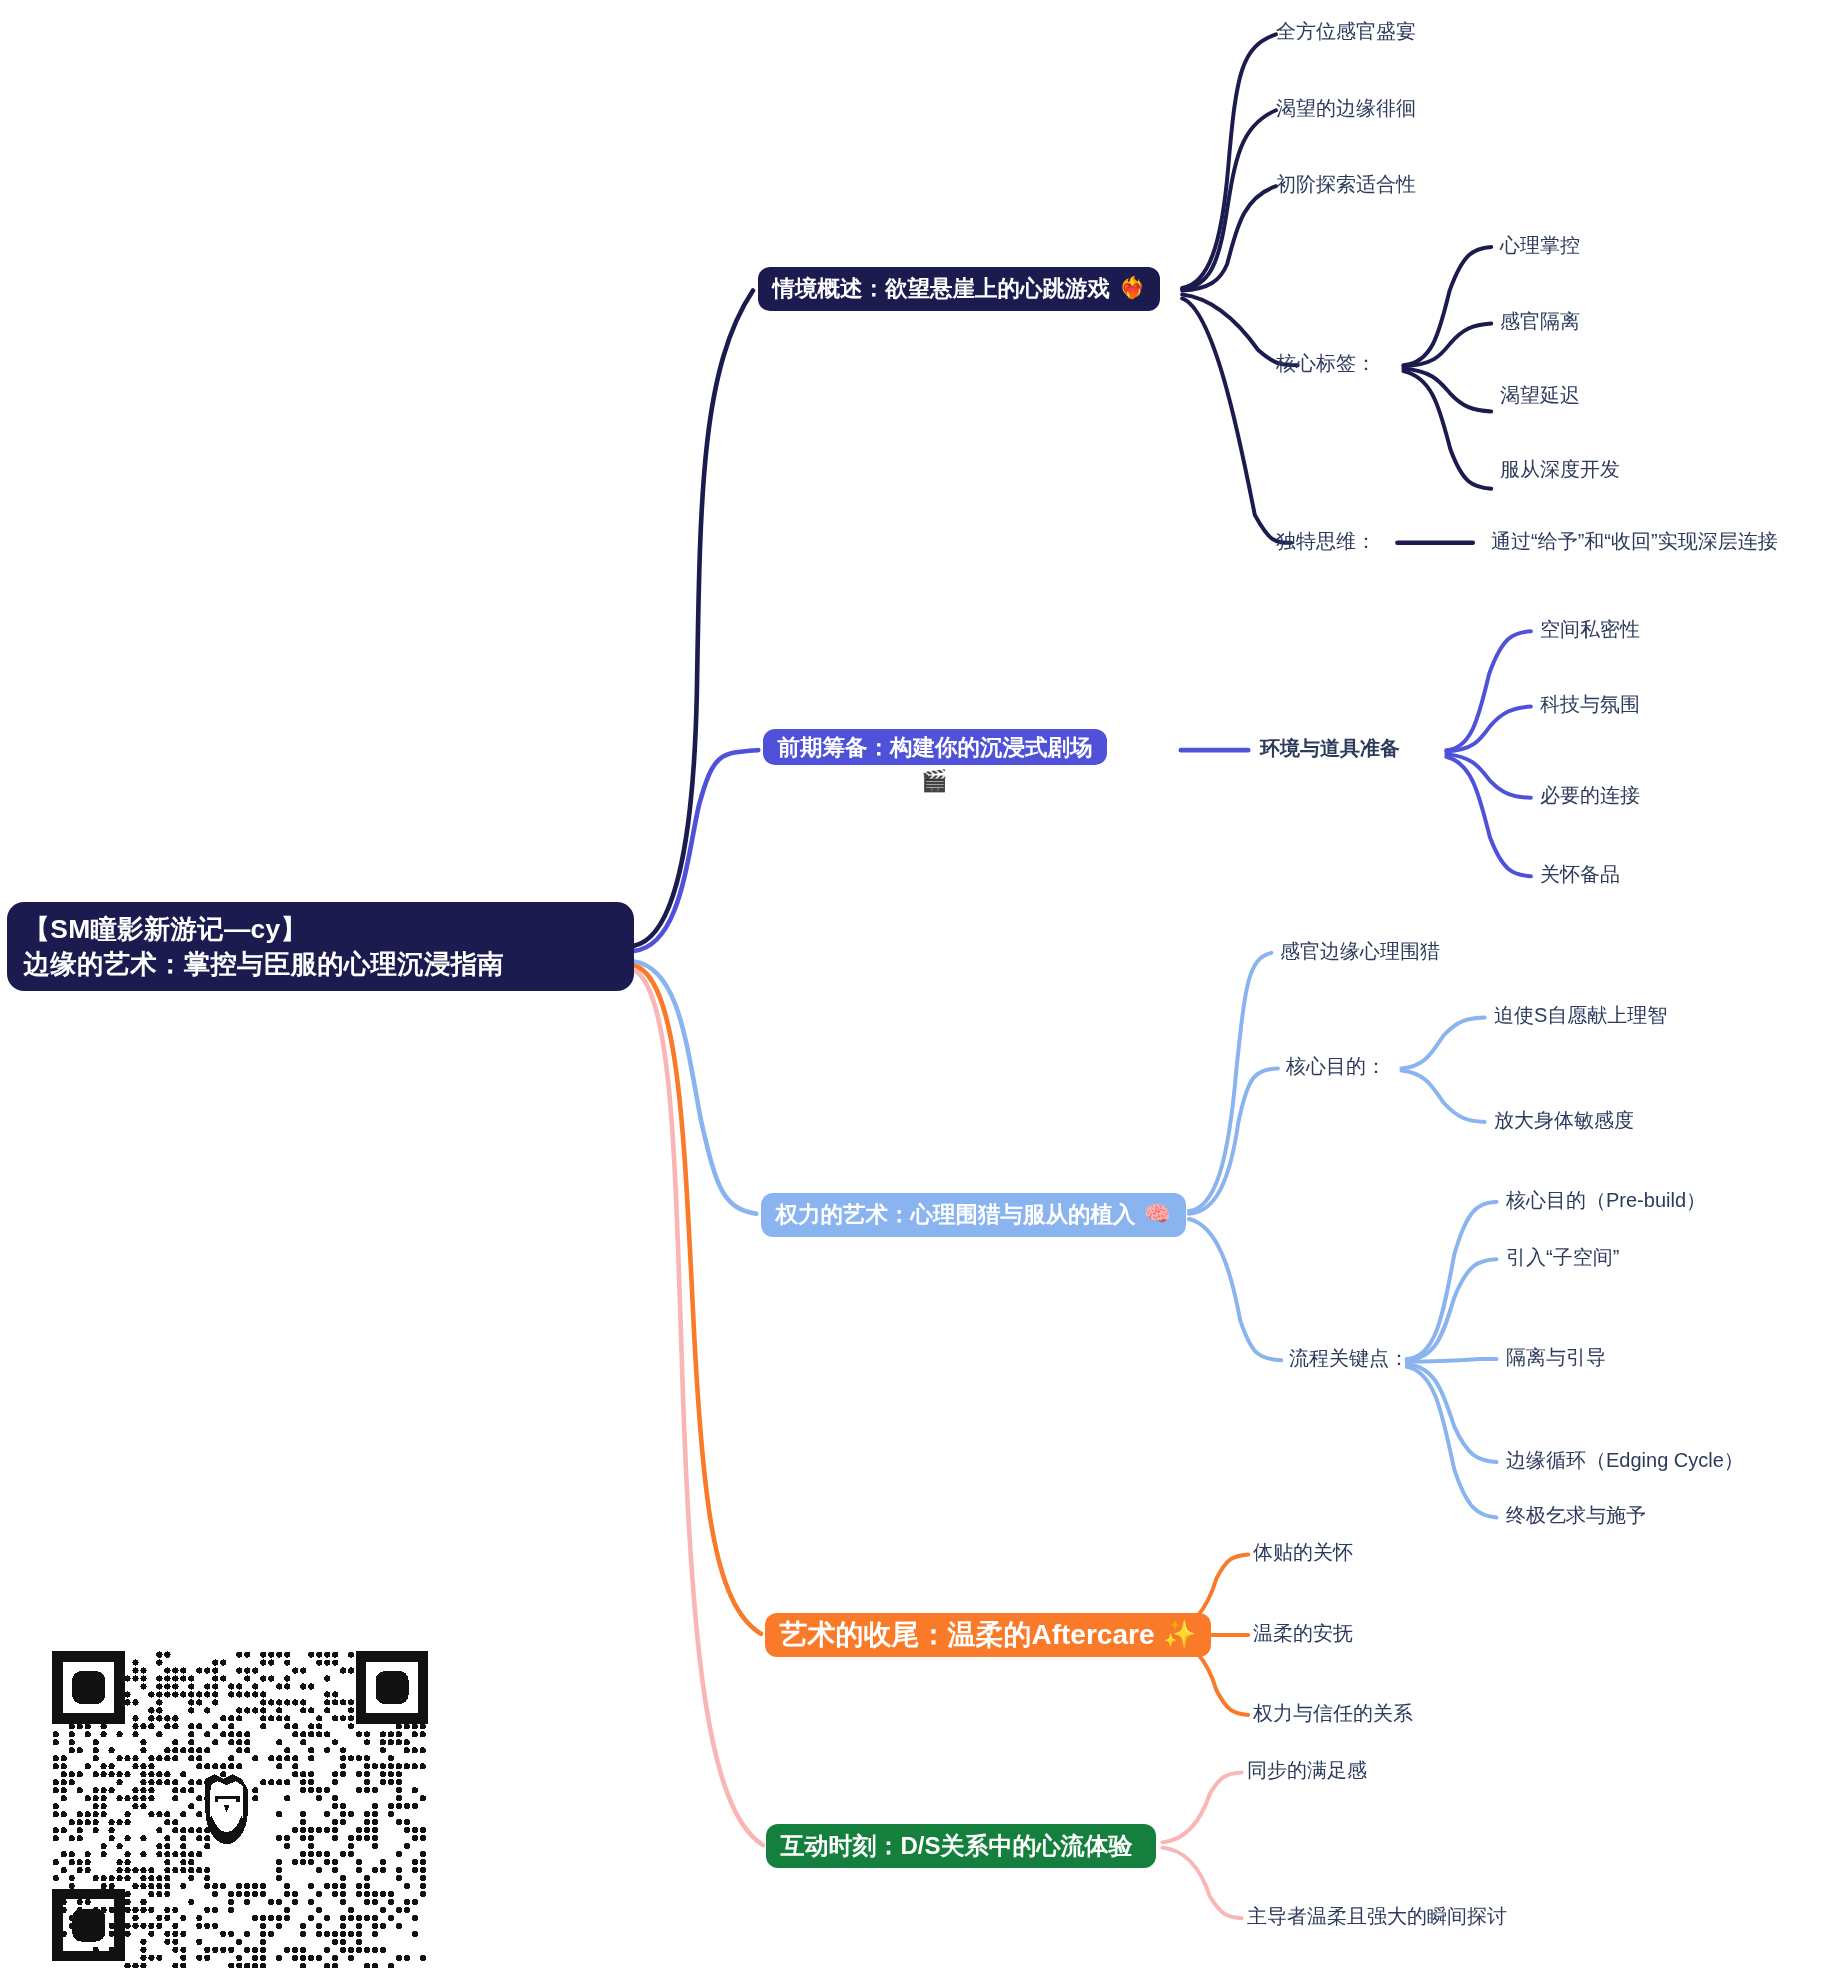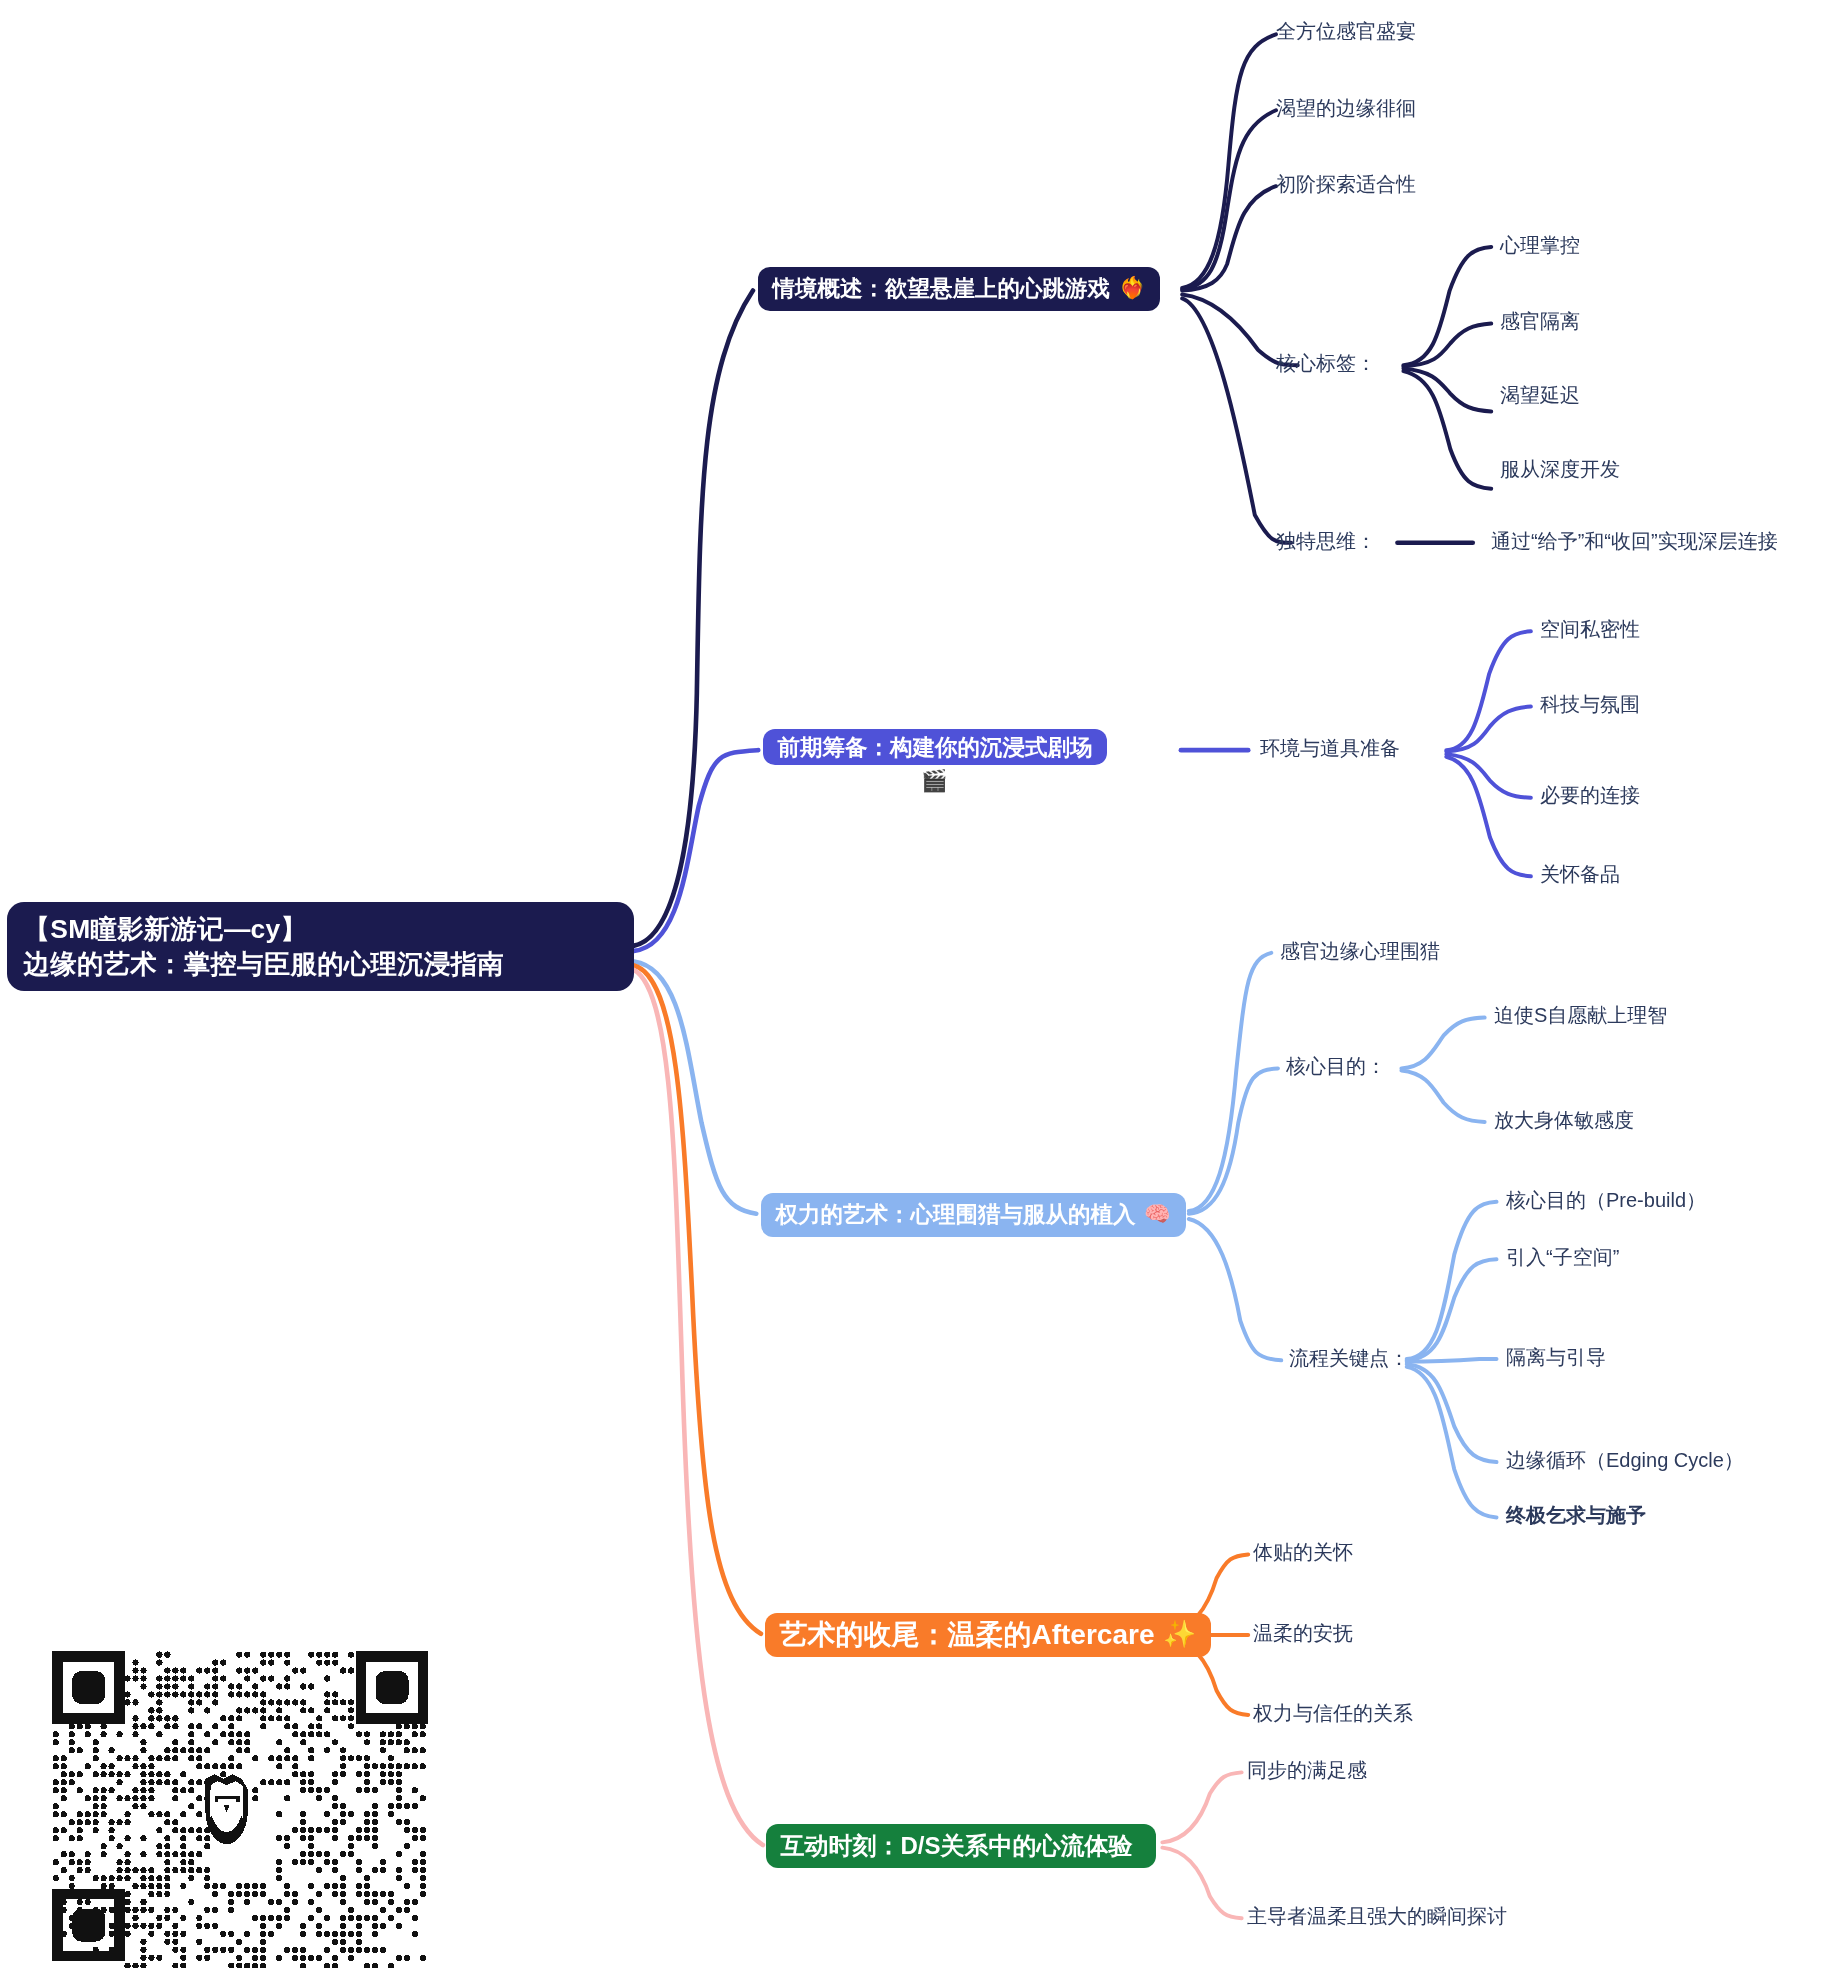--- a/index.html
+++ b/index.html
@@ -137,21 +137,21 @@
   <div class="text-node lvl3" style="left:1500px;top:384px;">渴望延迟</div>
   <div class="text-node lvl3" style="left:1500px;top:458px;">服从深度开发</div>
 
   <div class="text-node lvl3" style="left:1491px;top:530px;">通过“给予”和“收回”实现深层连接</div>
 
   <div class="branch-node" style="left:763px;top:729px;height:36px;font-size:22.5px;background:#4f52d8;flex-direction:column;">
     <span>前期筹备：构建你的沉浸式剧场</span>
     <span class="emoji">🎬</span>
   </div>
 
-  <div class="text-node lvl2" style="left:1260px;top:737px;">环境与道具准备</div>
+  <div class="text-node lvl2" style="left:1260px;top:737px;font-weight:bold;">环境与道具准备</div>
 
   <div class="text-node lvl3" style="left:1540px;top:618px;">空间私密性</div>
   <div class="text-node lvl3" style="left:1540px;top:693px;">科技与氛围</div>
   <div class="text-node lvl3" style="left:1540px;top:784px;">必要的连接</div>
   <div class="text-node lvl3" style="left:1540px;top:863px;">关怀备品</div>
 
   <div class="branch-node" style="left:761px;top:1193px;height:44px;font-size:22.5px;background:#8ab4f0;">
     <span>权力的艺术：心理围猎与服从的植入</span>
     <span class="emoji">🧠</span>
   </div>
@@ -160,21 +160,21 @@
   <div class="text-node lvl2" style="left:1286px;top:1055px;">核心目的：</div>
   <div class="text-node lvl2" style="left:1289px;top:1347px;">流程关键点：</div>
 
   <div class="text-node lvl3" style="left:1494px;top:1004px;">迫使S自愿献上理智</div>
   <div class="text-node lvl3" style="left:1494px;top:1109px;">放大身体敏感度</div>
 
   <div class="text-node lvl3" style="left:1506px;top:1189px;">核心目的（Pre-build）</div>
   <div class="text-node lvl3" style="left:1506px;top:1246px;">引入“子空间”</div>
   <div class="text-node lvl3" style="left:1506px;top:1346px;">隔离与引导</div>
   <div class="text-node lvl3" style="left:1506px;top:1449px;">边缘循环（Edging Cycle）</div>
-  <div class="text-node lvl3" style="left:1506px;top:1504px;font-weight:bold;">终极乞求与施予</div>
+  <div class="text-node lvl3" style="left:1506px;top:1504px;">终极乞求与施予</div>
 
   <div class="branch-node" style="left:765px;top:1613px;height:44px;font-size:28px;background:#f97b29;">
     <span>艺术的收尾：温柔的Aftercare</span>
     <span class="emoji">✨</span>
   </div>
 
   <div class="text-node lvl2" style="left:1253px;top:1541px;">体贴的关怀</div>
   <div class="text-node lvl2" style="left:1253px;top:1622px;">温柔的安抚</div>
   <div class="text-node lvl2" style="left:1253px;top:1702px;">权力与信任的关系</div>
 

